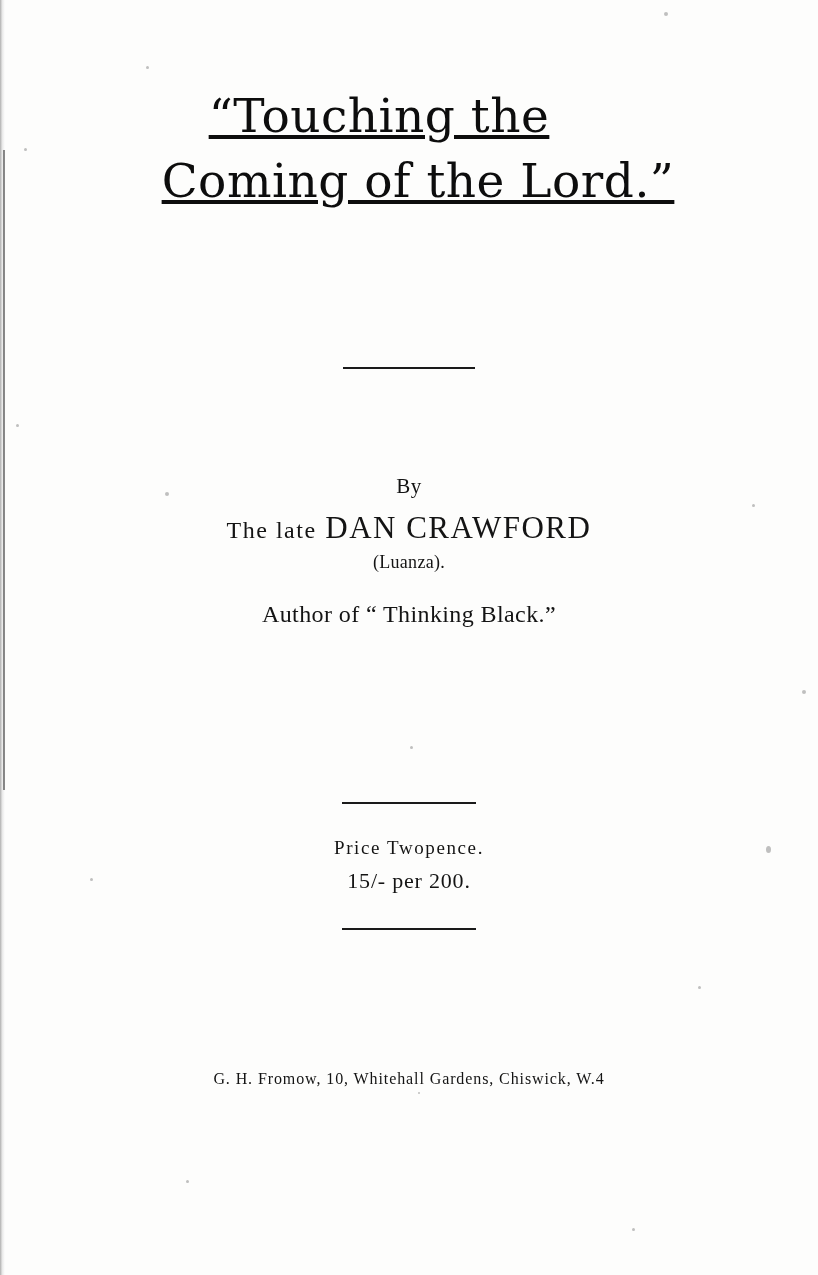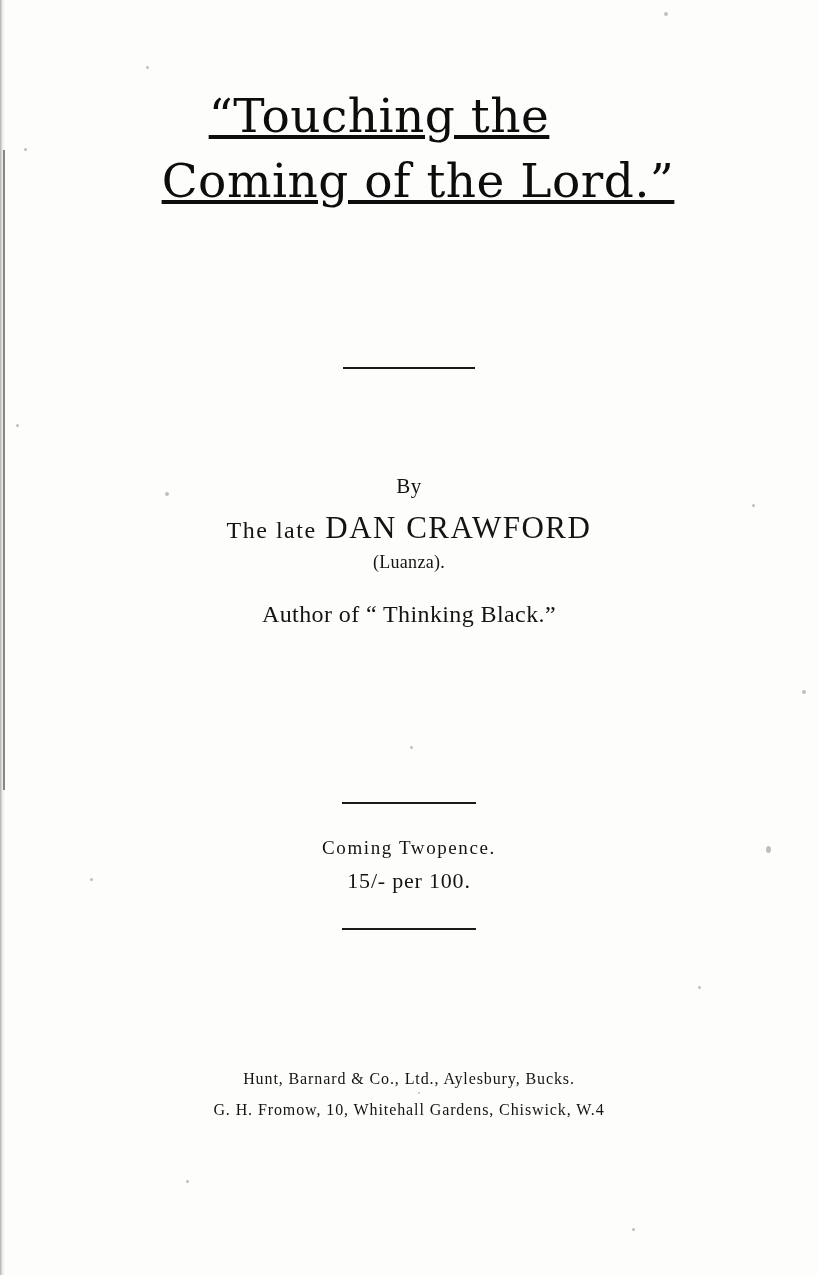--- a/index.html
+++ b/index.html
@@ -209,29 +209,26 @@
       <span class="big">DAN CRAWFORD</span>
     </div>
     <div class="place">(Luanza).</div>
     <div class="author-of">Author of  “ Thinking Black.”</div>
   </div>
 
   <div class="rule rule-2"></div>
 
   <div class="price-block">
     <div class="price-line">
-      <span class="sc">Coming  Twopence.</span>
+      <span class="sc">Price  Twopence.</span>
     </div>
-    <div class="price-sub">15/-  per  100.</div>
+    <div class="price-sub">15/-  per  200.</div>
   </div>
 
   <div class="rule rule-3"></div>
 
   <div class="imprint">
-    <div class="imprint-line">
-      <span class="sc">Hunt, Barnard &amp; Co., Ltd., Aylesbury, Bucks.</span>
-    </div>
     <div class="imprint-line">
       <span class="sc">G. H. Fromow, 10, Whitehall Gardens, Chiswick, W.4</span>
     </div>
   </div>
 
 </div>
 
 </body></html>

